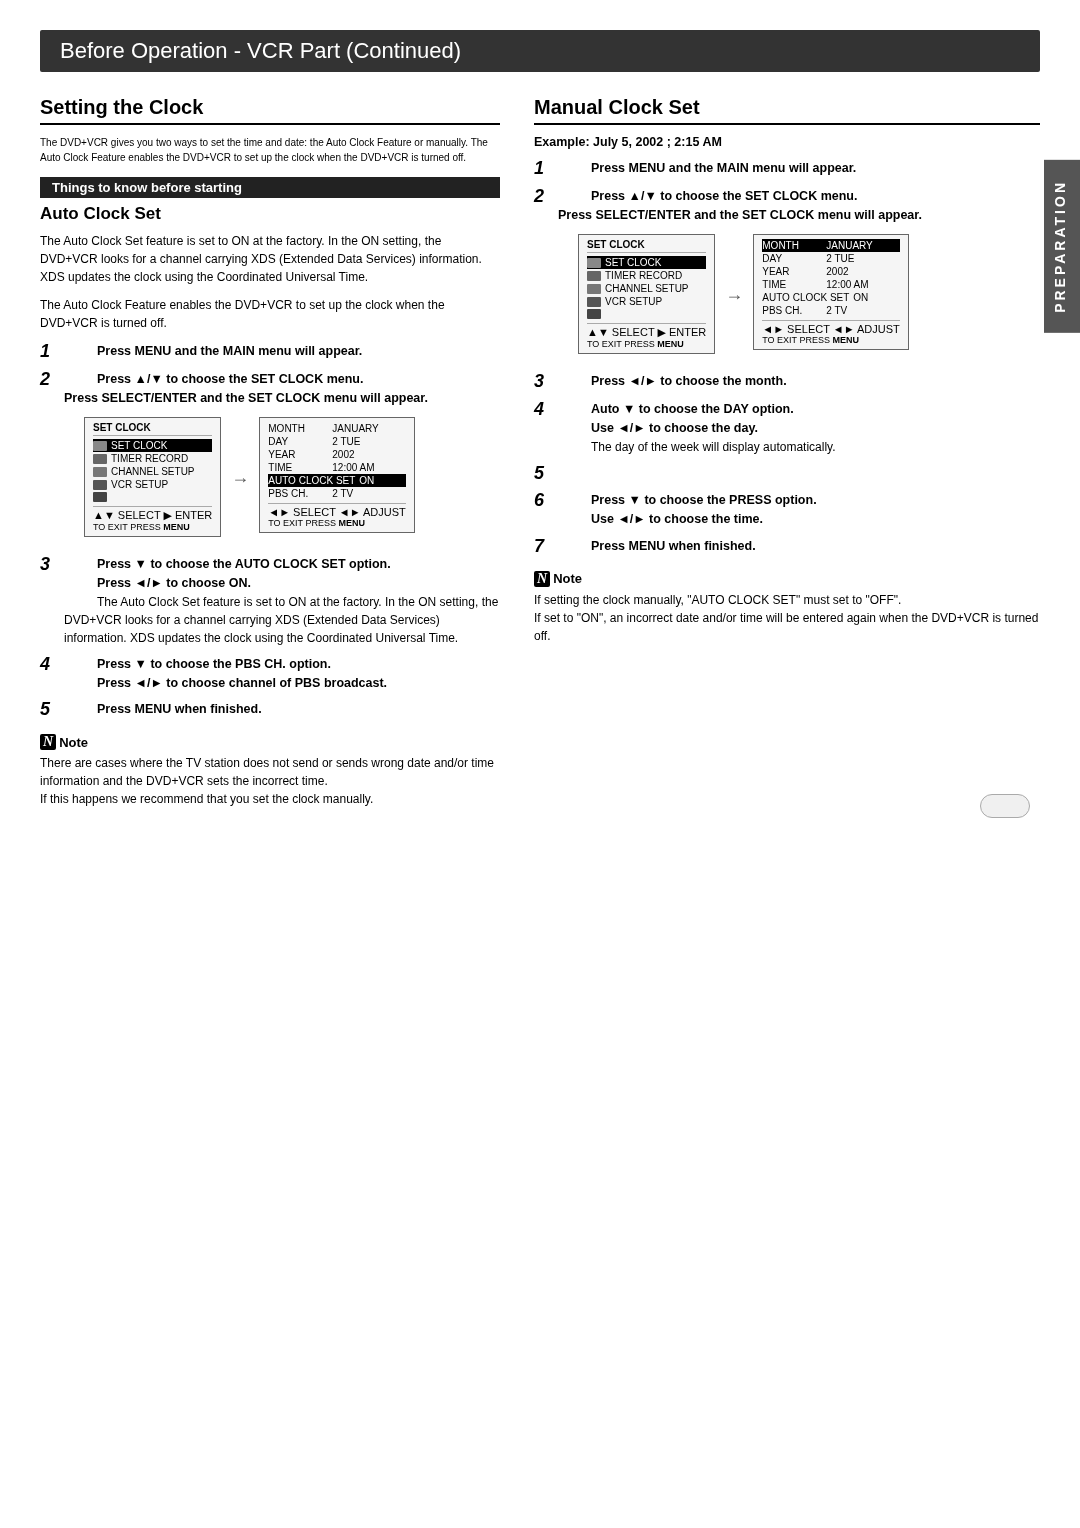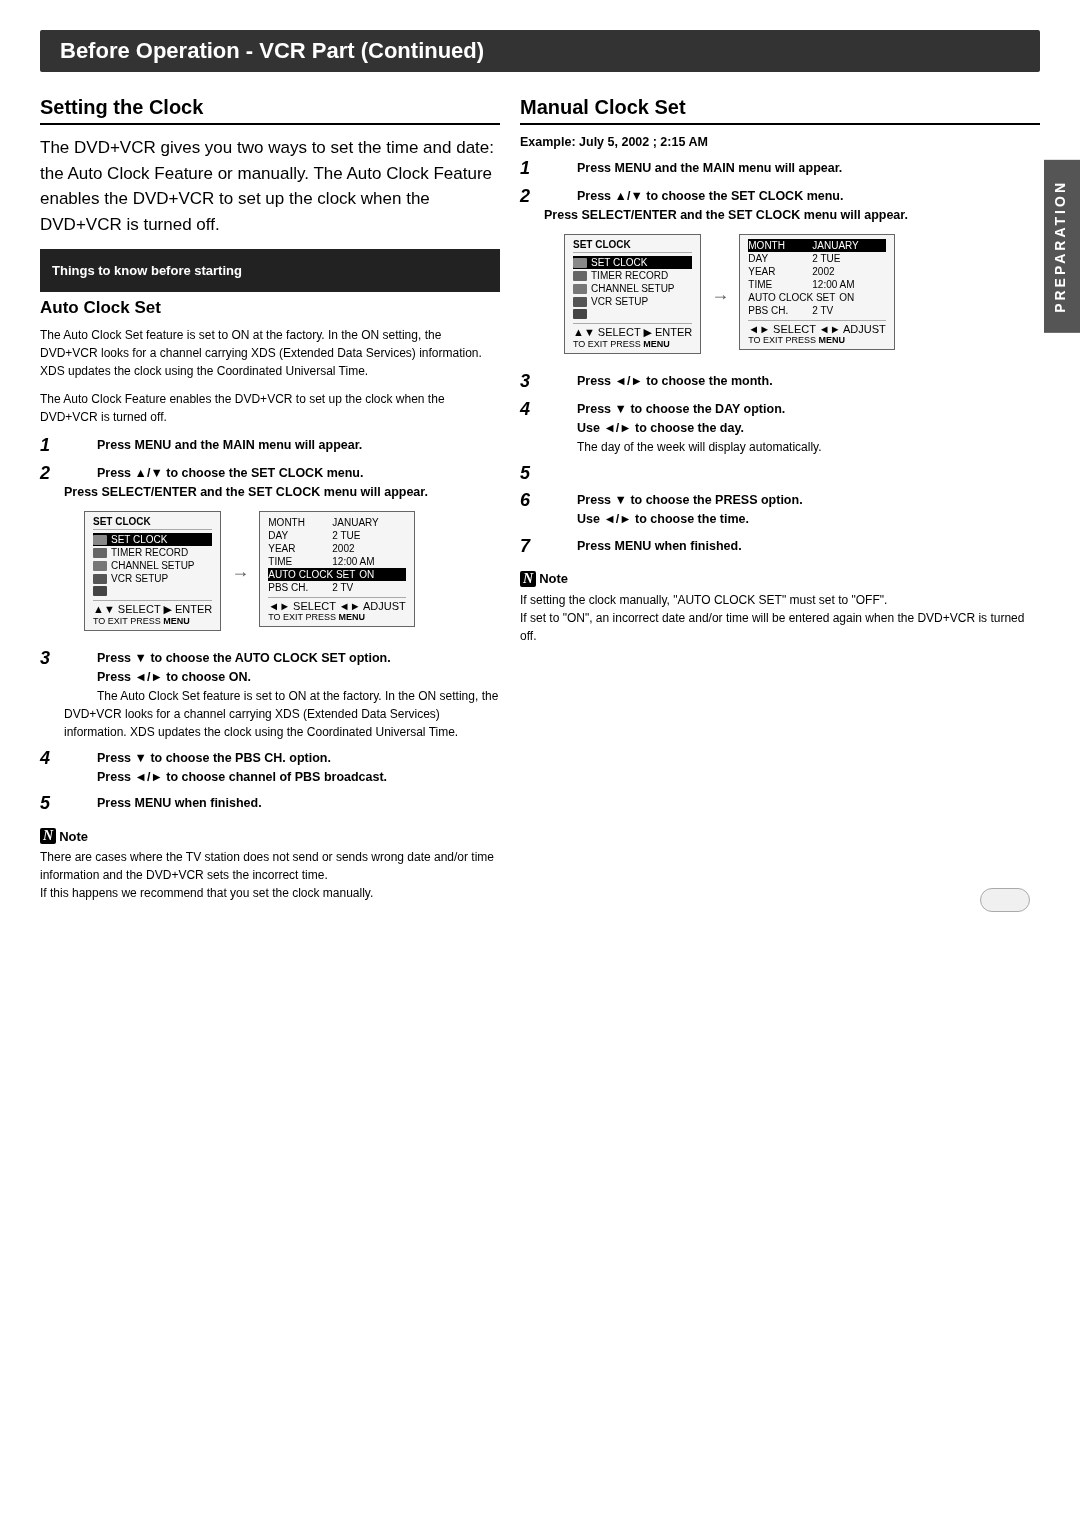--- a/index.html
+++ b/index.html
@@ -17,29 +17,29 @@
       padding: 30px 40px 40px 40px;
       position: relative;
     }
 
     
     .header-banner {
       background: #333;
       color: #fff;
       padding: 8px 20px;
       font-size: 22px;
-      font-weight: bold;
+      font-weight: normal;
       margin-bottom: 24px;
       border-radius: 2px;
     }
 
     
     .two-col {
       display: flex;
-      gap: 20px;
+      gap: 34px;
     }
 
     .left-col {
       width: 460px;
       flex-shrink: 0;
     }
 
     .right-col {
       flex: 1;
     }
@@ -47,33 +47,33 @@
     
     .section-title {
       font-size: 20px;
       font-weight: bold;
       border-bottom: 2px solid #000;
       padding-bottom: 4px;
       margin-bottom: 10px;
     }
 
     .section-intro {
-      font-size: 17px;
+      font-size: 10px;
       line-height: 1.5;
       margin-bottom: 12px;
       margin-top: 7px;
     }
 
     
     .things-box {
       background: #222;
       color: #fff;
       font-weight: bold;
       font-size: 13px;
-      padding: 14px 12px;
+      padding: 3px 12px;
       margin-bottom: 6px;
     }
 
     .things-list {
       border: 1px solid #aaa;
       padding: 6px 10px 6px 20px;
       margin-bottom: 16px;
       font-size: 12px;
       line-height: 1.7;
     }
@@ -485,21 +485,21 @@
       </div>
 
       <div class="step">
         <span class="step-num">3</span>
         <span class="step-text"><b>Press ◄/► to choose the month.</b></span>
       </div>
 
       <div class="step">
         <span class="step-num">4</span>
         <div>
-          <span class="step-text"><b>Press ▼ to choose the DAY option.</b></span><br>
+          <span class="step-text"><b>Auto ▼ to choose the DAY option.</b></span><br>
           <span class="step-text"><b>Use ◄/► to choose the day.</b></span><br>
           <span class="step-text" style="font-weight:normal;font-size:12px">The day of the week will display automatically.</span>
         </div>
       </div>
 
       <div class="step">
         <span class="step-num">5</span>
       </div>
 
       <div class="step">

